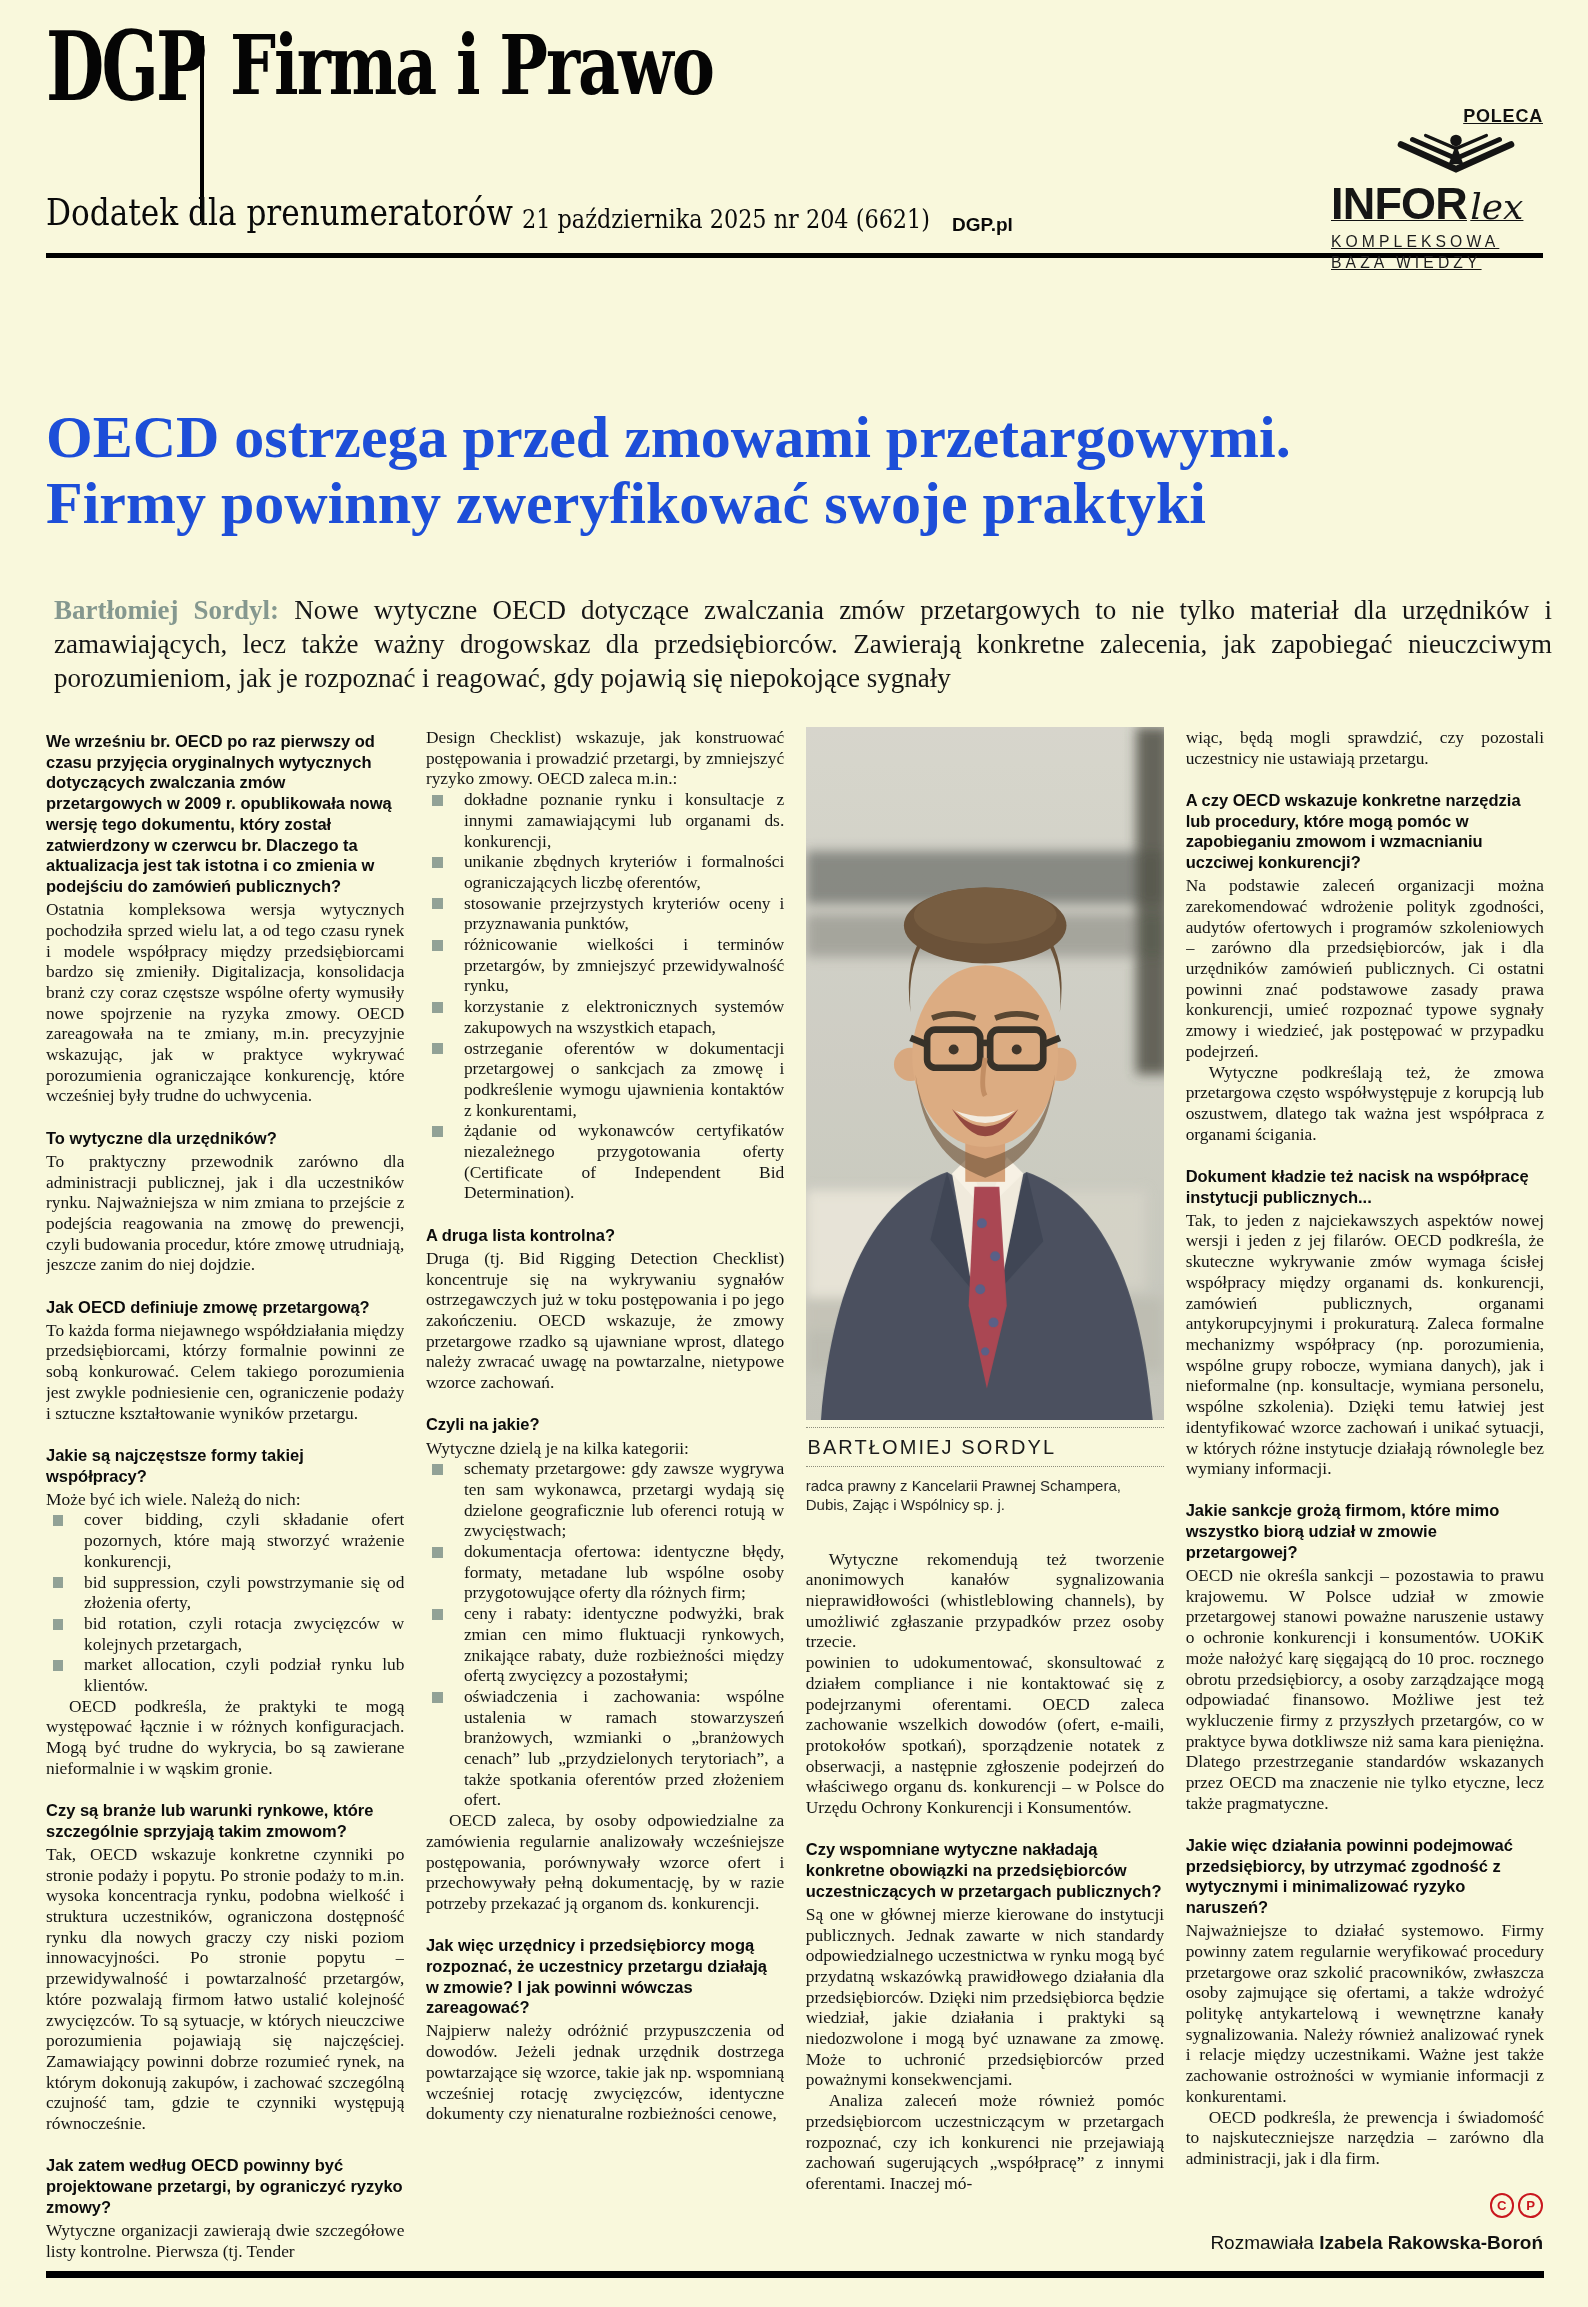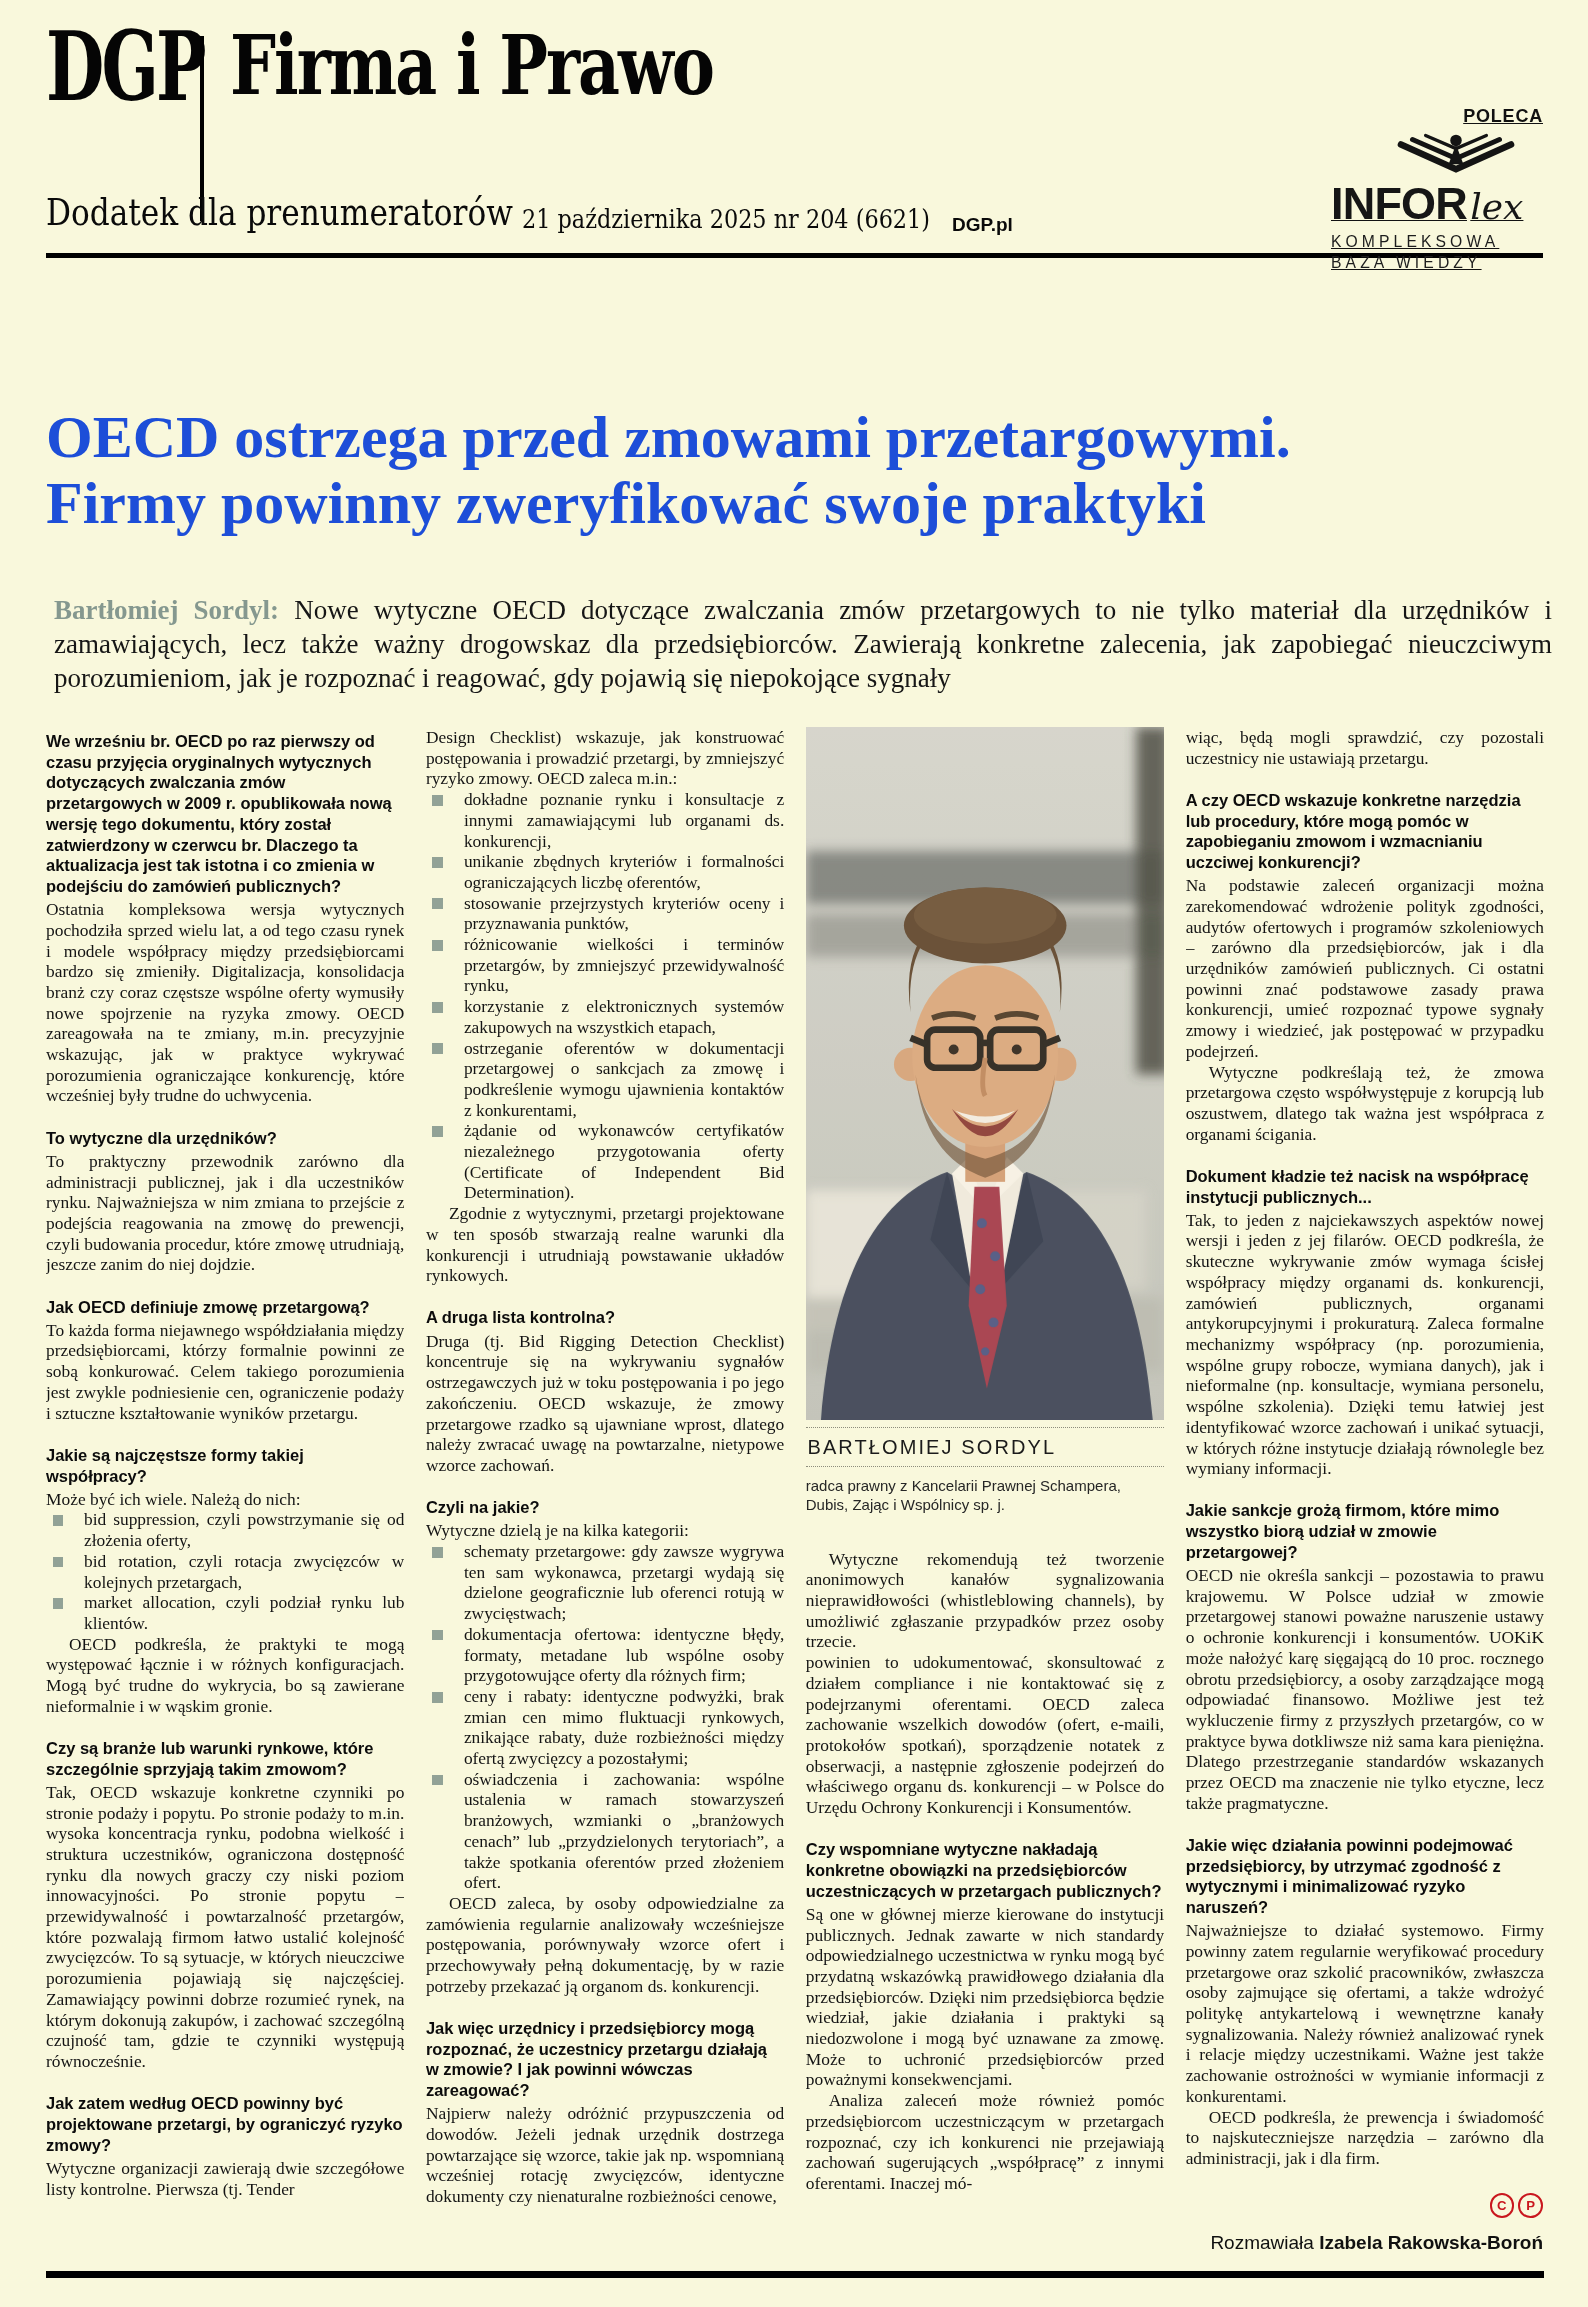--- a/index.html
+++ b/index.html
@@ -84,20 +84,21 @@
   <div class="col">
       <h3 class="q">We wrześniu br. OECD po raz pierwszy od czasu przyjęcia oryginalnych wytycznych dotyczących zwalczania zmów przetargowych w 2009 r. opublikowała nową wersję tego dokumentu, który został zatwierdzony w czerwcu br. Dlaczego ta aktualizacja jest tak istotna i co zmienia w podejściu do zamówień publicznych?</h3>
       <p class="p">Ostatnia kompleksowa wersja wytycznych pochodziła sprzed wielu lat, a od tego czasu rynek i modele współpracy między przedsiębiorcami bardzo się zmieniły. Digitalizacja, konsolidacja branż czy coraz częstsze wspólne oferty wymusiły nowe spojrzenie na ryzyka zmowy. OECD zareagowała na te zmiany, m.in. precyzyjnie wskazując, jak w praktyce wykrywać porozumienia ograniczające konkurencję, które wcześniej były trudne do uchwycenia.</p>
       <h3 class="q">To wytyczne dla urzędników?</h3>
       <p class="p">To praktyczny przewodnik zarówno dla administracji publicznej, jak i dla uczestników rynku. Najważniejsza w nim zmiana to przejście z podejścia reagowania na zmowę do prewencji, czyli budowania procedur, które zmowę utrudniają, jeszcze zanim do niej dojdzie.</p>
       <h3 class="q">Jak OECD definiuje zmowę przetargową?</h3>
       <p class="p">To każda forma niejawnego współdziałania między przedsiębiorcami, którzy formalnie powinni ze sobą konkurować. Celem takiego porozumienia jest zwykle podniesienie cen, ograniczenie podaży i sztuczne kształtowanie wyników przetargu.</p>
       <h3 class="q">Jakie są najczęstsze formy takiej współpracy?</h3>
       <p class="p">Może być ich wiele. Należą do nich:</p>
       <ul class="bullets">
+        <li>cover bidding, czyli składanie ofert pozornych, które mają stworzyć wrażenie konkurencji,</li>
         <li>bid suppression, czyli powstrzymanie się od złożenia oferty,</li>
         <li>bid rotation, czyli rotacja zwycięzców w kolejnych przetargach,</li>
         <li>market allocation, czyli podział rynku lub klientów.</li>
       </ul>
       <p class="p indent">OECD podkreśla, że praktyki te mogą występować łącznie i w różnych konfiguracjach. Mogą być trudne do wykrycia, bo są zawierane nieformalnie i w wąskim gronie.</p>
       <h3 class="q">Czy są branże lub warunki rynkowe, które szczególnie sprzyjają takim zmowom?</h3>
       <p class="p">Tak, OECD wskazuje konkretne czynniki po stronie podaży i popytu. Po stronie podaży to m.in. wysoka koncentracja rynku, podobna wielkość i struktura uczestników, ograniczona dostępność rynku dla nowych graczy czy niski poziom innowacyjności. Po stronie popytu – przewidywalność i powtarzalność przetargów, które pozwalają firmom łatwo ustalić kolejność zwycięzców. To są sytuacje, w których nieuczciwe porozumienia pojawiają się najczęściej. Zamawiający powinni dobrze rozumieć rynek, na którym dokonują zakupów, i zachować szczególną czujność tam, gdzie te czynniki występują równocześnie.</p>
       <h3 class="q">Jak zatem według OECD powinny być projektowane przetargi, by ograniczyć ryzyko zmowy?</h3>
       <p class="p">Wytyczne organizacji zawierają dwie szczegółowe listy kontrolne. Pierwsza (tj. Tender</p>
     </div>
@@ -105,21 +106,20 @@
       <p class="p">Design Checklist) wskazuje, jak konstruować postępowania i prowadzić przetargi, by zmniejszyć ryzyko zmowy. OECD zaleca m.in.:</p>
       <ul class="bullets">
         <li>dokładne poznanie rynku i konsultacje z innymi zamawiającymi lub organami ds. konkurencji,</li>
         <li>unikanie zbędnych kryteriów i formalności ograniczających liczbę oferentów,</li>
         <li>stosowanie przejrzystych kryteriów oceny i przyznawania punktów,</li>
         <li>różnicowanie wielkości i terminów przetargów, by zmniejszyć przewidywalność rynku,</li>
         <li>korzystanie z elektronicznych systemów zakupowych na wszystkich etapach,</li>
         <li>ostrzeganie oferentów w dokumentacji przetargowej o sankcjach za zmowę i podkreślenie wymogu ujawnienia kontaktów z konkurentami,</li>
         <li>żądanie od wykonawców certyfikatów niezależnego przygotowania oferty (Certificate of Independent Bid Determination).</li>
       </ul>
-      <p class="p indent">Zgodnie z wytycznymi, przetargi projektowane w ten sposób stwarzają realne warunki dla konkurencji i utrudniają powstawanie układów rynkowych.</p>
       <h3 class="q">A druga lista kontrolna?</h3>
       <p class="p">Druga (tj. Bid Rigging Detection Checklist) koncentruje się na wykrywaniu sygnałów ostrzegawczych już w toku postępowania i po jego zakończeniu. OECD wskazuje, że zmowy przetargowe rzadko są ujawniane wprost, dlatego należy zwracać uwagę na powtarzalne, nietypowe wzorce zachowań.</p>
       <h3 class="q">Czyli na jakie?</h3>
       <p class="p">Wytyczne dzielą je na kilka kategorii:</p>
       <ul class="bullets">
         <li>schematy przetargowe: gdy zawsze wygrywa ten sam wykonawca, przetargi wydają się dzielone geograficznie lub oferenci rotują w zwycięstwach;</li>
         <li>dokumentacja ofertowa: identyczne błędy, formaty, metadane lub wspólne osoby przygotowujące oferty dla różnych firm;</li>
         <li>ceny i rabaty: identyczne podwyżki, brak zmian cen mimo fluktuacji rynkowych, znikające rabaty, duże rozbieżności między ofertą zwycięzcy a pozostałymi;</li>
         <li>oświadczenia i zachowania: wspólne ustalenia w ramach stowarzyszeń branżowych, wzmianki o „branżowych cenach” lub „przydzielonych terytoriach”, a także spotkania oferentów przed złożeniem ofert.</li>
       </ul>

